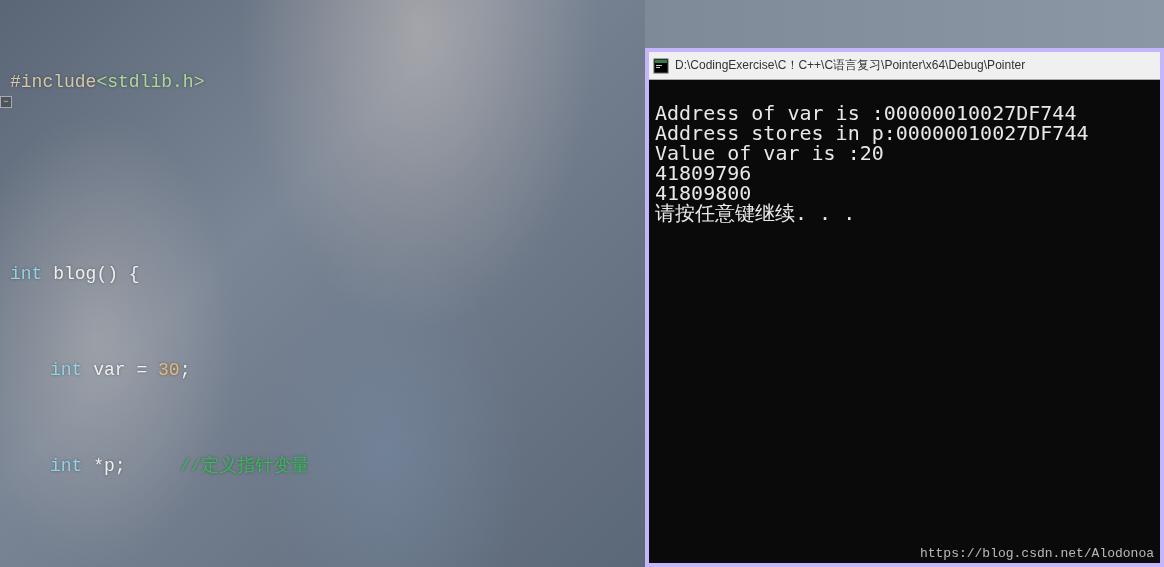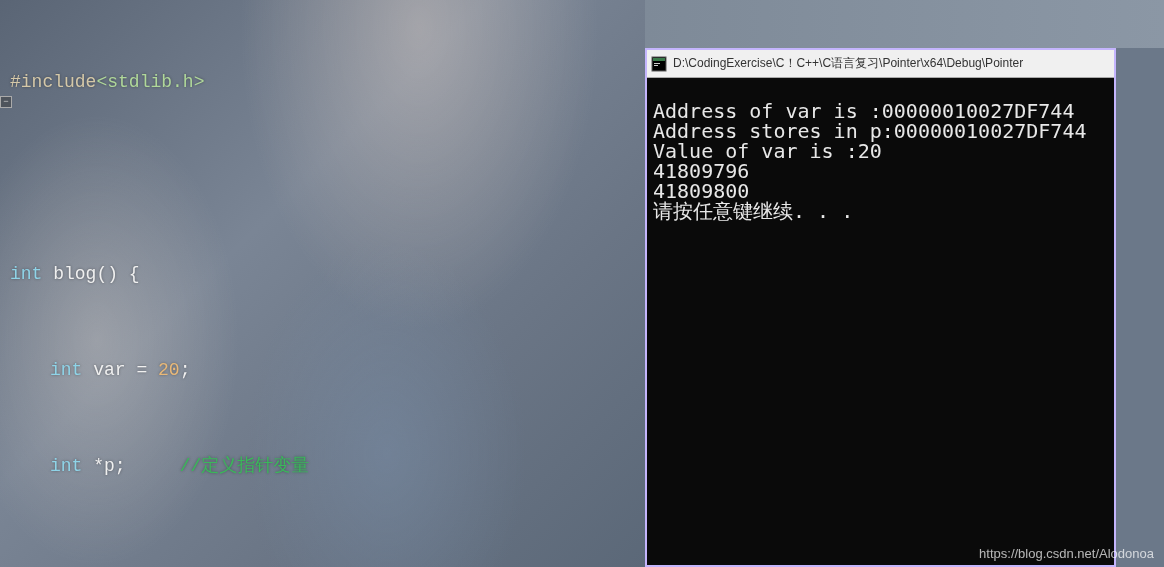--- a/index.html
+++ b/index.html
@@ -62,24 +62,24 @@
     .keyword-int { color: #8fd4e8; }
     .identifier { color: #f0f0f0; }
     .number { color: #e8b878; }
     .semicolon { color: #f0f0f0; }
     .comment { color: #3ab85a; }
 
     .console-window {
       position: absolute;
       left: 645px;
       top: 48px;
-      width: 471px;
+      width: 519px;
       height: 519px;
       background: #0a0a0a;
-      border: 2px solid #c4b5fd;
+      border: 4px solid #c4b5fd;
     }
     .titlebar {
       height: 28px;
       background: #f0f0f0;
       display: flex;
       align-items: center;
       padding: 0 4px;
       font-family: 'Segoe UI', Tahoma, sans-serif;
       font-size: 12px;
       color: #333;
@@ -100,21 +100,21 @@
       font-family: 'NSimSun', 'SimSun', 'Consolas', monospace;
       font-size: 20px;
       line-height: 20px;
       color: #e8e8e8;
       white-space: pre;
     }
     .watermark {
       position: absolute;
       right: 10px;
       bottom: 6px;
-      font-family: Liberation Sans, sans-serif;
+      font-family: Liberation Mono, monospace;
       font-size: 13px;
       color: rgba(255,255,255,0.7);
       z-index: 10;
     }
     .editor-gap {
       position: absolute;
       left: 645px;
       top: 0;
       width: 519px;
       height: 48px;
@@ -126,21 +126,21 @@
 
 <div class="editor-gap"></div>
 
 <div class="editor-pane">
   <div class="editor-bg-overlay"></div>
   <div class="fold-marker">−</div>
   <div class="code-container">
     <div class="code-line"><span class="preproc">#include</span><span class="angle-include">&lt;stdlib.h&gt;</span></div>
     <div class="code-line"></div>
     <div class="code-line"><span class="keyword-int">int</span><span class="identifier"> blog() {</span></div>
-    <div class="code-line indent1"><span class="keyword-int">int</span><span class="identifier"> var = </span><span class="number">20</span><span class="semicolon">;</span></div>
+    <div class="code-line indent1"><span class="keyword-int">int</span><span class="identifier"> var = </span><span class="number">30</span><span class="semicolon">;</span></div>
     <div class="code-line indent1"><span class="keyword-int">int</span><span class="identifier"> *p;     </span><span class="comment">//定义指针变量</span></div>
     
     
     
     
     
     
     
     
     

